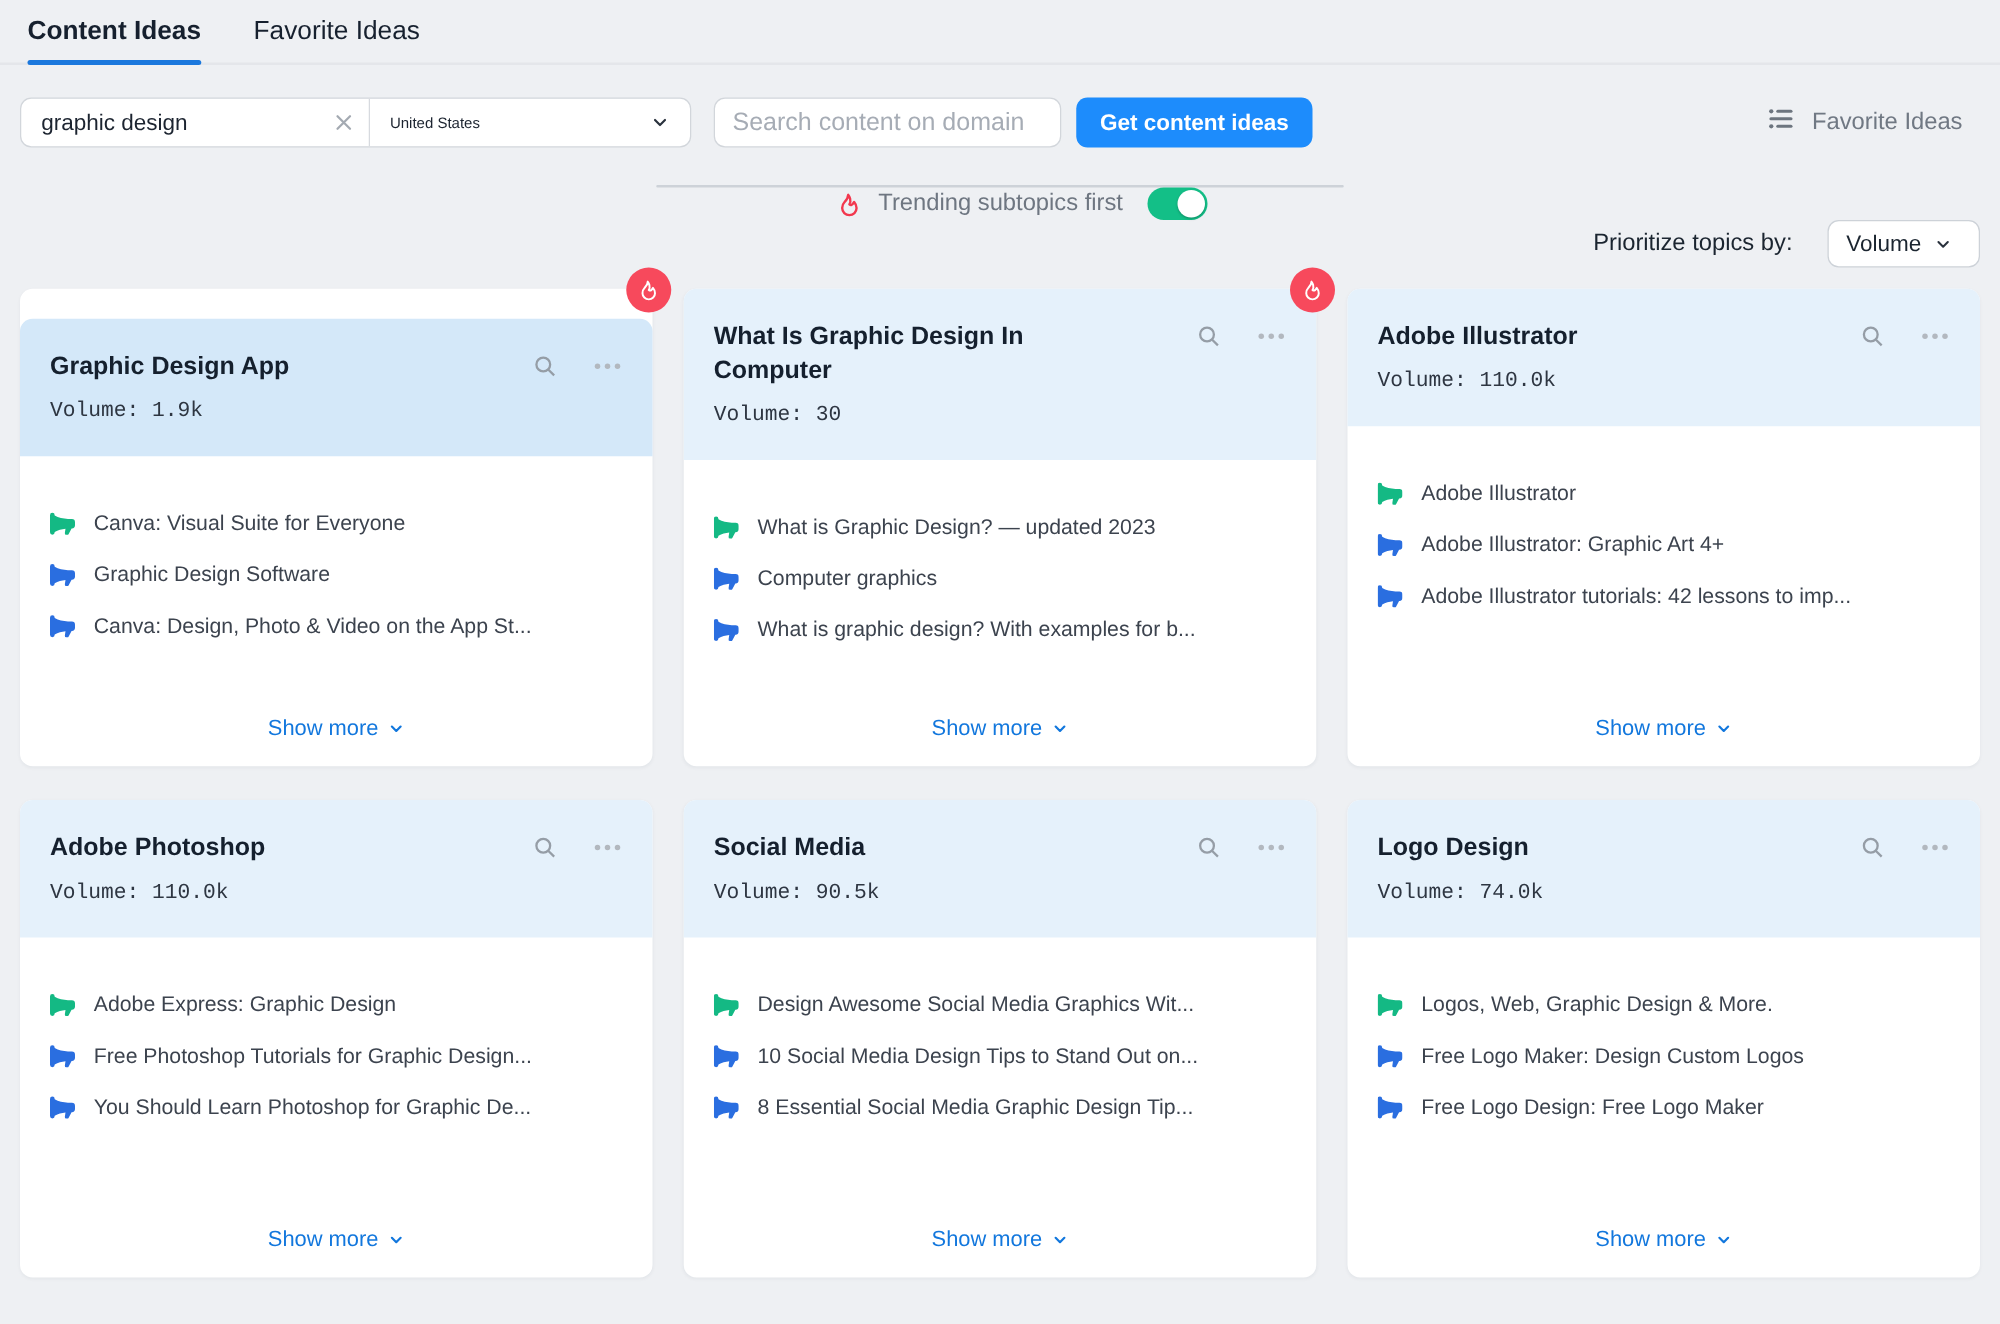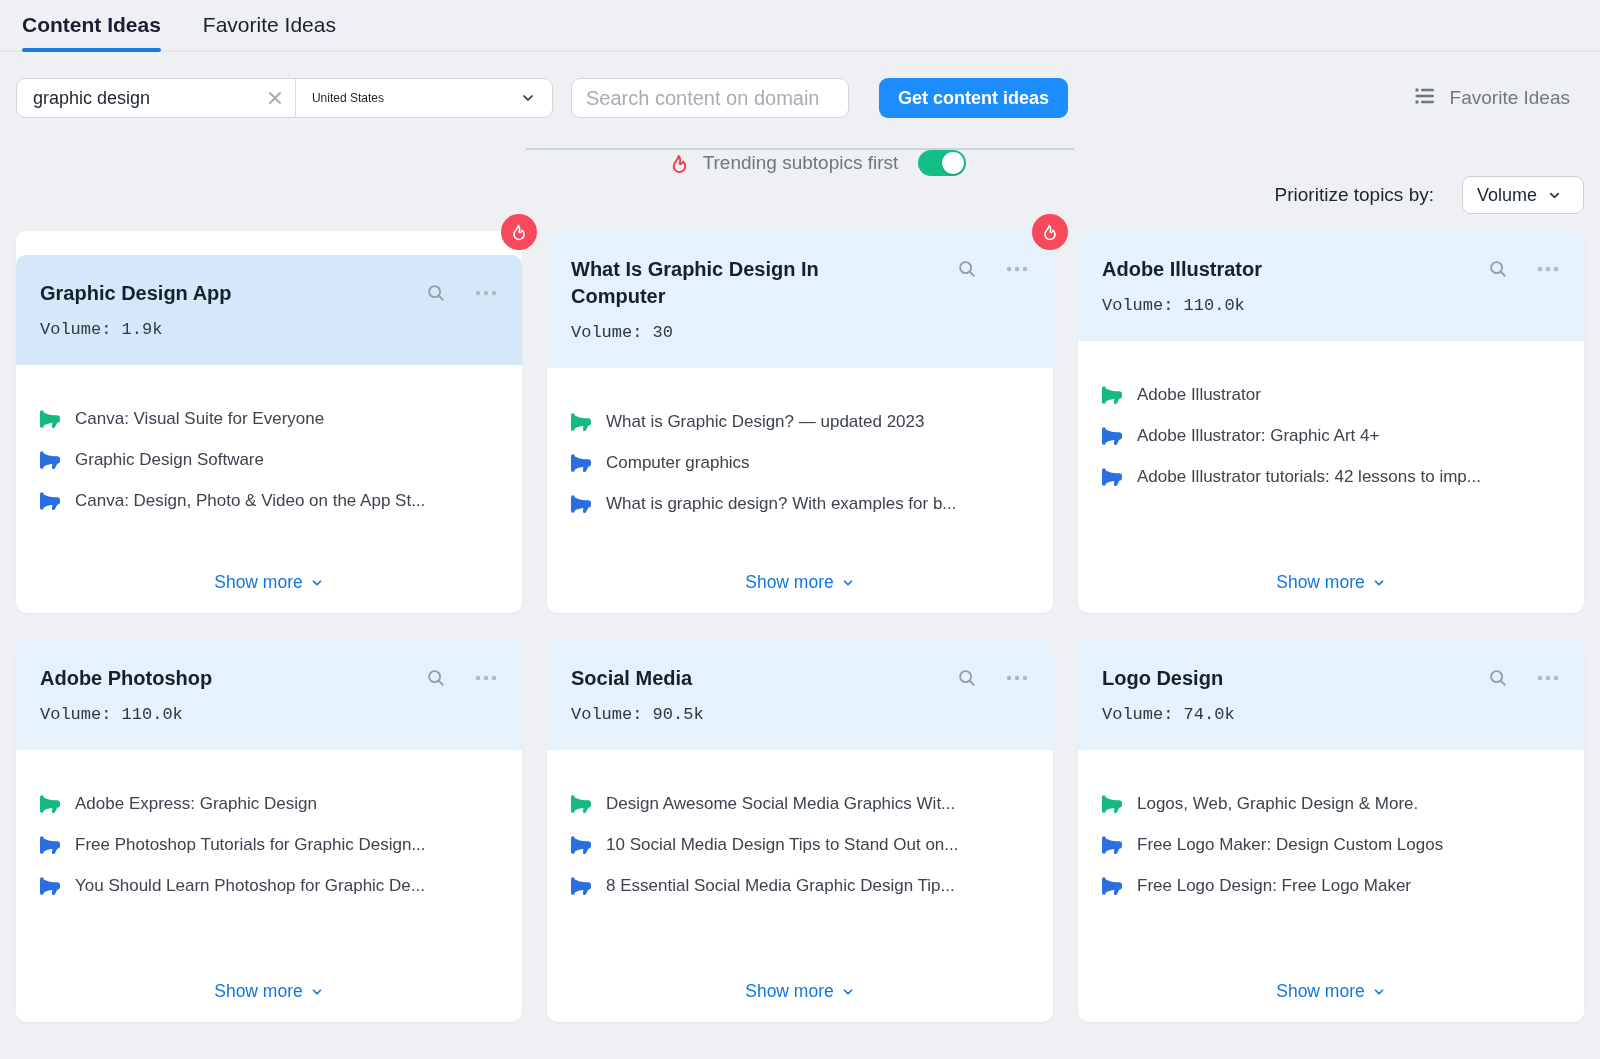--- a/index.html
+++ b/index.html
@@ -26,21 +26,21 @@
   .search-field { flex:1; display:flex; align-items:center; padding:0 12px 0 14px; }
   .search-field input { border:none; outline:none; flex:1; min-width:0; font-size:18px;
                         color:#1c2430; font-family:inherit; background:transparent; }
   .group-divider { width:1px; background:#d7dadf; }
   .country { display:flex; align-items:center; justify-content:space-between; padding:0 16px;
              width:276px; font-size:12px; color:#1c2430; cursor:pointer; }
   .domain-input { margin-left:18px; width:278px; height:40px; border:1px solid #d2d6db;
                   border-radius:9px; padding:0 14px; font-size:20px; color:#4d7c0f;
                   font-family:inherit; background:#fff; }
   .domain-input::placeholder { color:#a6acb5; }
-  .cta { margin-left:30px; height:40px; padding:0 19px; background:#1d8cfc; color:#fff;
+  .cta { margin-left:12px; height:40px; padding:0 19px; background:#1d8cfc; color:#fff;
          border:none; border-radius:9px; font-size:18px; font-weight:700; font-family:inherit;
          cursor:pointer; }
   .fav-link { margin-left:auto; display:flex; gap:13px; align-items:center; color:#707883;
               font-size:19px; margin-right:14px; cursor:pointer; }
   .segmented { display:flex; border:1px solid #cdd2d8; border-radius:9px; overflow:hidden;
                background:#fff; height:38px; }
   .segment { display:flex; align-items:center; gap:10px; padding:0 17px; font-size:19px;
              color:#1b2530; border-right:1px solid #cdd2d8; background:#fff; cursor:pointer; }
   .segment:last-child { border-right:none; }
   .segment.active { background:#d7ebfd; box-shadow:inset 0 0 0 1px #2f8be4; }

